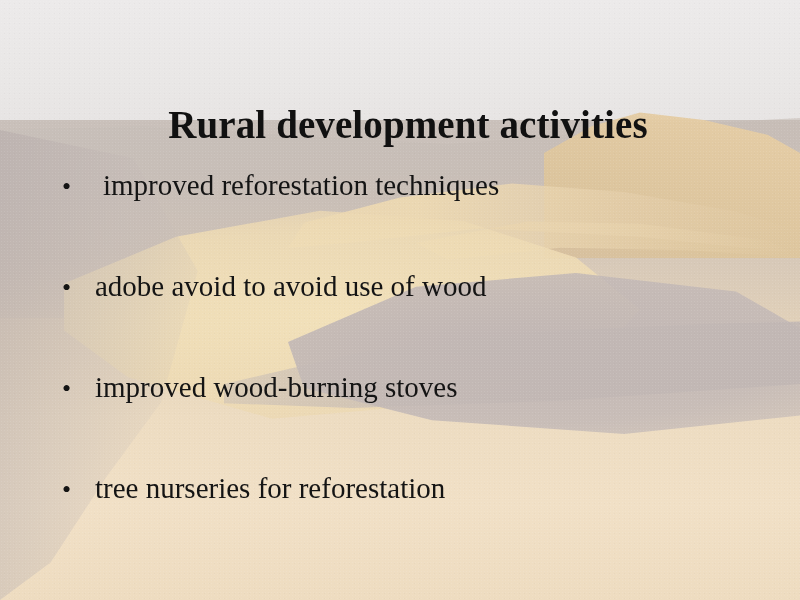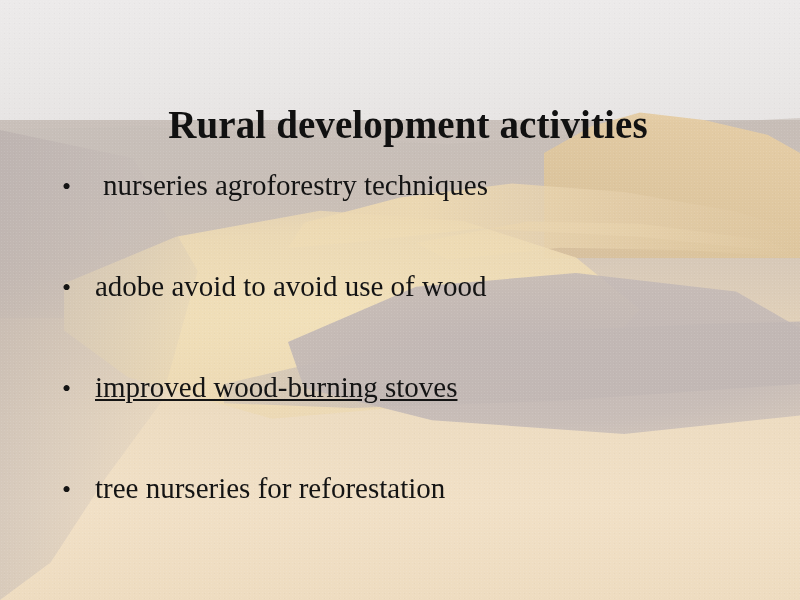--- a/index.html
+++ b/index.html
@@ -190,21 +190,21 @@
     line-height: 34px;
     color: #141414;
   }
 
   .bullet-text {
     display: inline-block;
   }
   
   .bullet-row[data-index="0"] .bullet-text { padding-left: 31px; }
   .bullet-row[data-index="1"] .bullet-text { padding-left: 23px; }
-  .bullet-row[data-index="2"] .bullet-text { padding-left: 23px; text-decoration: underline; }
+  .bullet-row[data-index="2"] .bullet-text { padding-left: 23px; }
   .bullet-row[data-index="3"] .bullet-text { padding-left: 23px; }
 </style>
 </head>
 <body>
 
 <div id="slide">
 
   <div id="bg-photo">
     <div class="bg-layer" id="bg-sky"></div>
     <div class="bg-layer" id="bg-sand-base"></div>
@@ -220,21 +220,21 @@
   </div>
 
   <div id="content">
 
     <h1 id="slide-title">Rural development activities</h1>
 
     <ul id="bullet-list">
 
       <li class="bullet-row" data-index="0">
         <span class="bullet-mark">•</span>
-        <span class="bullet-text">nurseries agroforestry techniques</span>
+        <span class="bullet-text">improved reforestation techniques</span>
       </li>
 
       <li class="bullet-row" data-index="1">
         <span class="bullet-mark">•</span>
         <span class="bullet-text">adobe avoid to avoid use of wood</span>
       </li>
 
       <li class="bullet-row" data-index="2">
         <span class="bullet-mark">•</span>
         <span class="bullet-text">improved wood-burning stoves</span>

